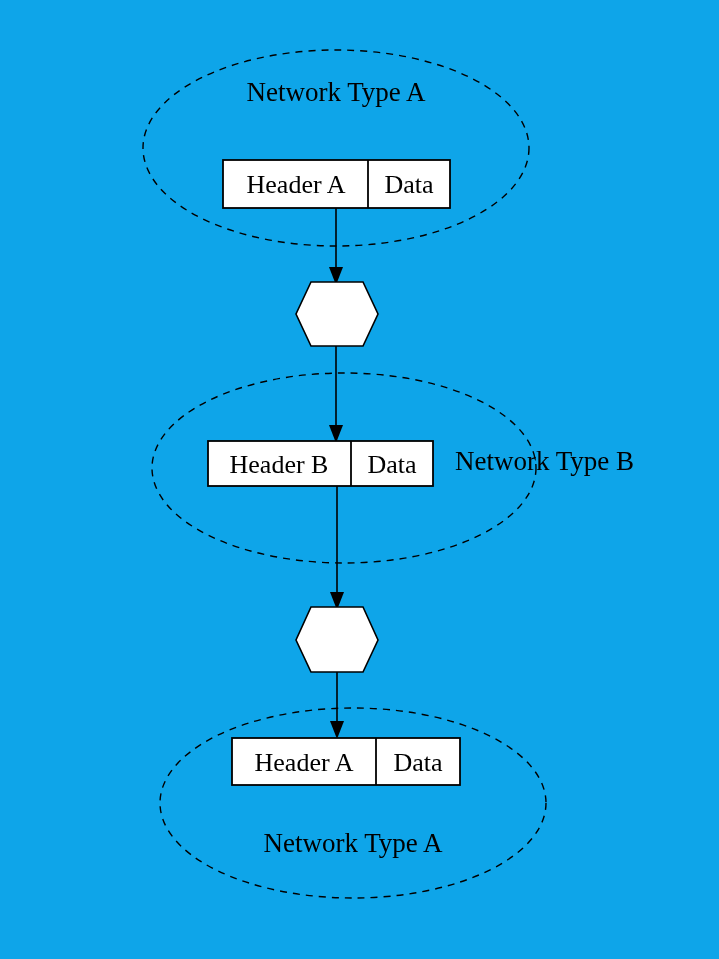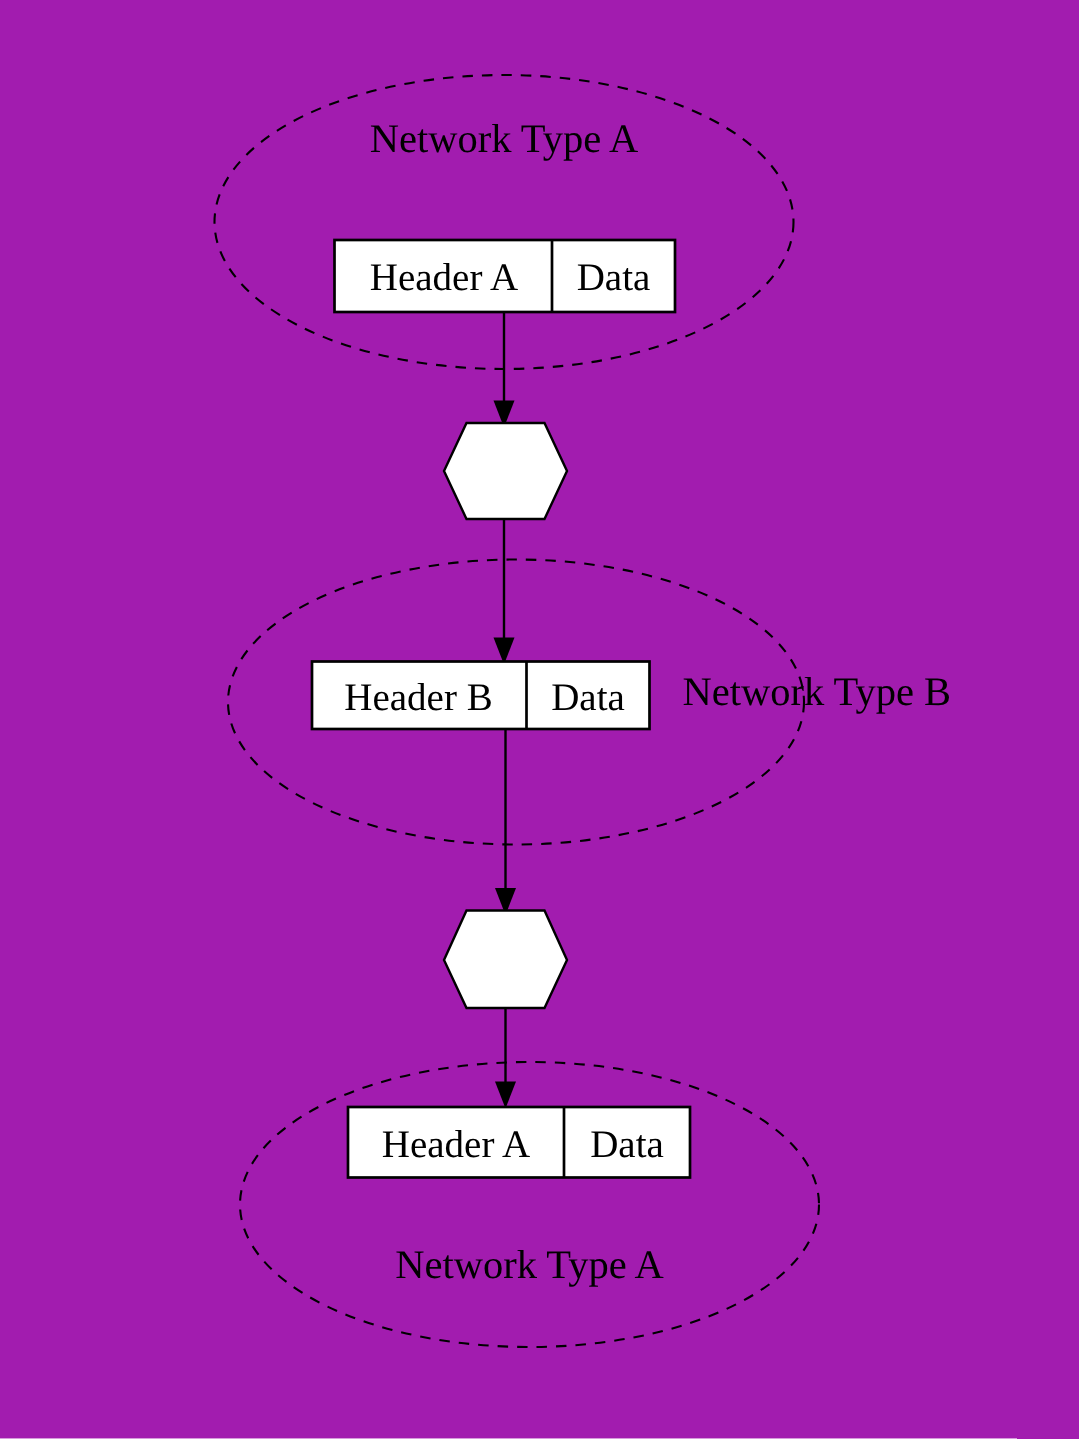--- a/index.html
+++ b/index.html
@@ -10,21 +10,21 @@
   body {
     width: 719px;
     height: 959px;
     font-family: "Liberation Serif", "DejaVu Serif", serif;
     overflow: hidden;
   }
   #diagram-root {
     position: relative;
     width: 719px;
     height: 959px;
-    background: #a21caf;
+    background: #0ea5e9;
   }
   svg#diagram-svg {
     display: block;
     width: 719px;
     height: 959px;
   }
   .ellipse-shape {
     fill: none;
     stroke: #000000;
     stroke-width: 1.4;

